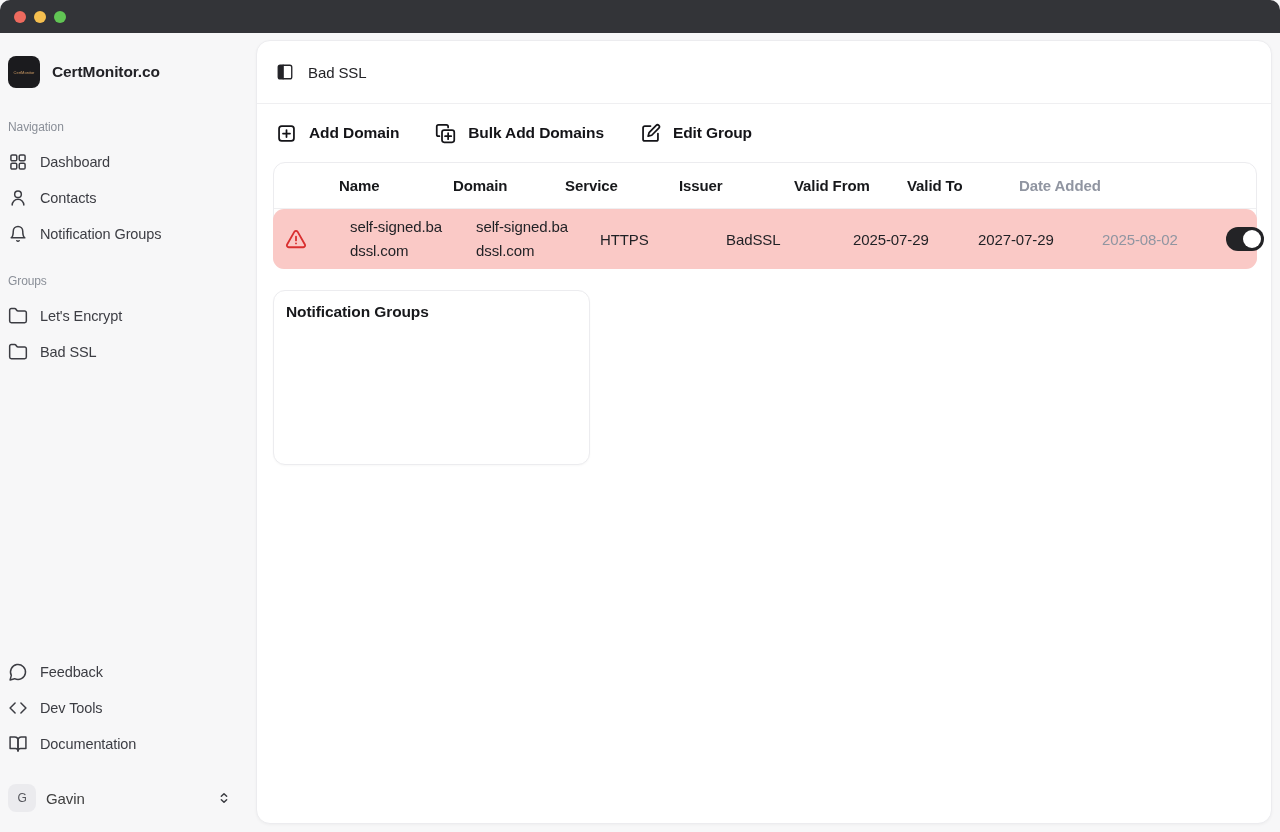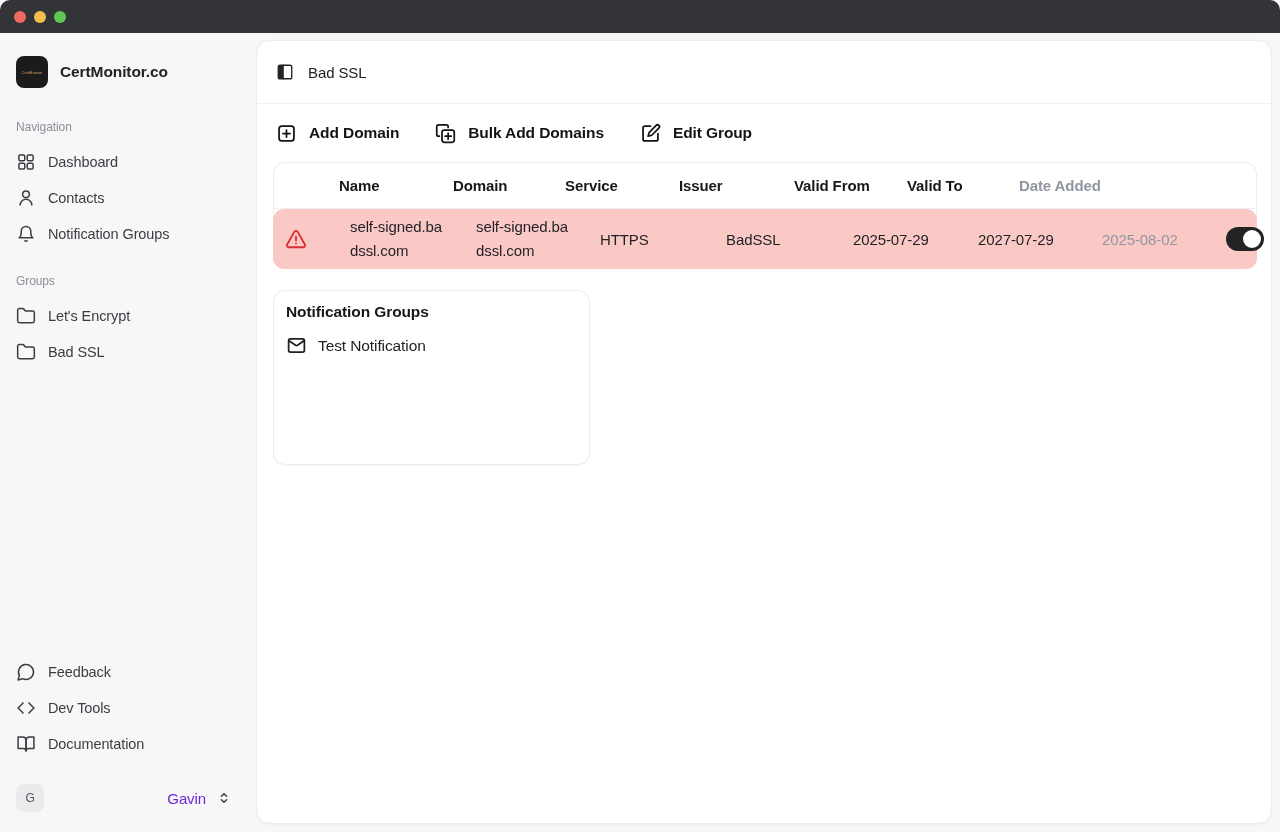--- a/index.html
+++ b/index.html
@@ -21,21 +21,21 @@
   }
   .tl { width: 12px; height: 12px; border-radius: 50%; }
   .tl.red    { background: #ee6a5e; }
   .tl.yellow { background: #f5bf4f; }
   .tl.green  { background: #61c554; }
 
   
   .sidebar {
     position: absolute; top: 33px; left: 0; width: 256px; height: 799px;
     display: flex; flex-direction: column;
-    padding: 23px 24px 20px 16px;
+    padding: 23px 24px 20px 8px;
   }
   .brand { display: flex; align-items: center; gap: 12px; margin-bottom: 32px; }
   .brand-logo {
     width: 32px; height: 32px; border-radius: 8px; background: #1b1b1e;
     display: flex; align-items: center; justify-content: center;
     color: #cf9c64; font-size: 4px; letter-spacing: 0; overflow: hidden;
   }
   .brand-name { font-size: 15.5px; font-weight: 700; color: #232327; }
 
   .nav-label { font-size: 12px; color: #8a8f98; margin: 0 0 10px 0; }
@@ -50,21 +50,21 @@
 
   .user-row {
     margin-top: 22px;
     display: flex; align-items: center; gap: 10px;
   }
   .avatar {
     width: 28px; height: 28px; border-radius: 8px; background: #ebebee;
     display: flex; align-items: center; justify-content: center;
     font-size: 12px; color: #55565c;
   }
-  .user-name { font-size: 15px; font-weight: 500; color: #6d28d9; flex: 1; text-align: right; }
+  .user-name { font-size: 15px; font-weight: 500; color: #404040; flex: 1; }
 
   
   .panel {
     position: absolute; top: 40px; left: 256px; width: 1016px; height: 784px;
     background: #ffffff;
     border: 1px solid #ececef;
     border-radius: 14px;
     box-shadow: 0 1px 3px rgba(0,0,0,0.04);
   }
   .panel-header {
@@ -343,24 +343,15 @@
                 <path d="M14 11v6"></path>
               </svg>
           </span>
         </button>
       </div>
     </div>
   </div>
 
   <div class="notif-card">
     <div class="notif-title">Notification Groups</div>
-    <div class="notif-item">
-      <span class="ic">
-        <svg width="21" height="21" viewBox="0 0 24 24" fill="none" stroke="currentColor" stroke-width="2" stroke-linecap="round" stroke-linejoin="round">
-            <rect x="3" y="4.5" width="18" height="15" rx="2"></rect>
-            <path d="m3.5 6.5 7.4 5.3a2 2 0 0 0 2.2 0l7.4-5.3"></path>
-          </svg>
-      </span>
-      <span>Test Notification</span>
-    </div>
   </div>
 
 </div>
 
 </body></html>

